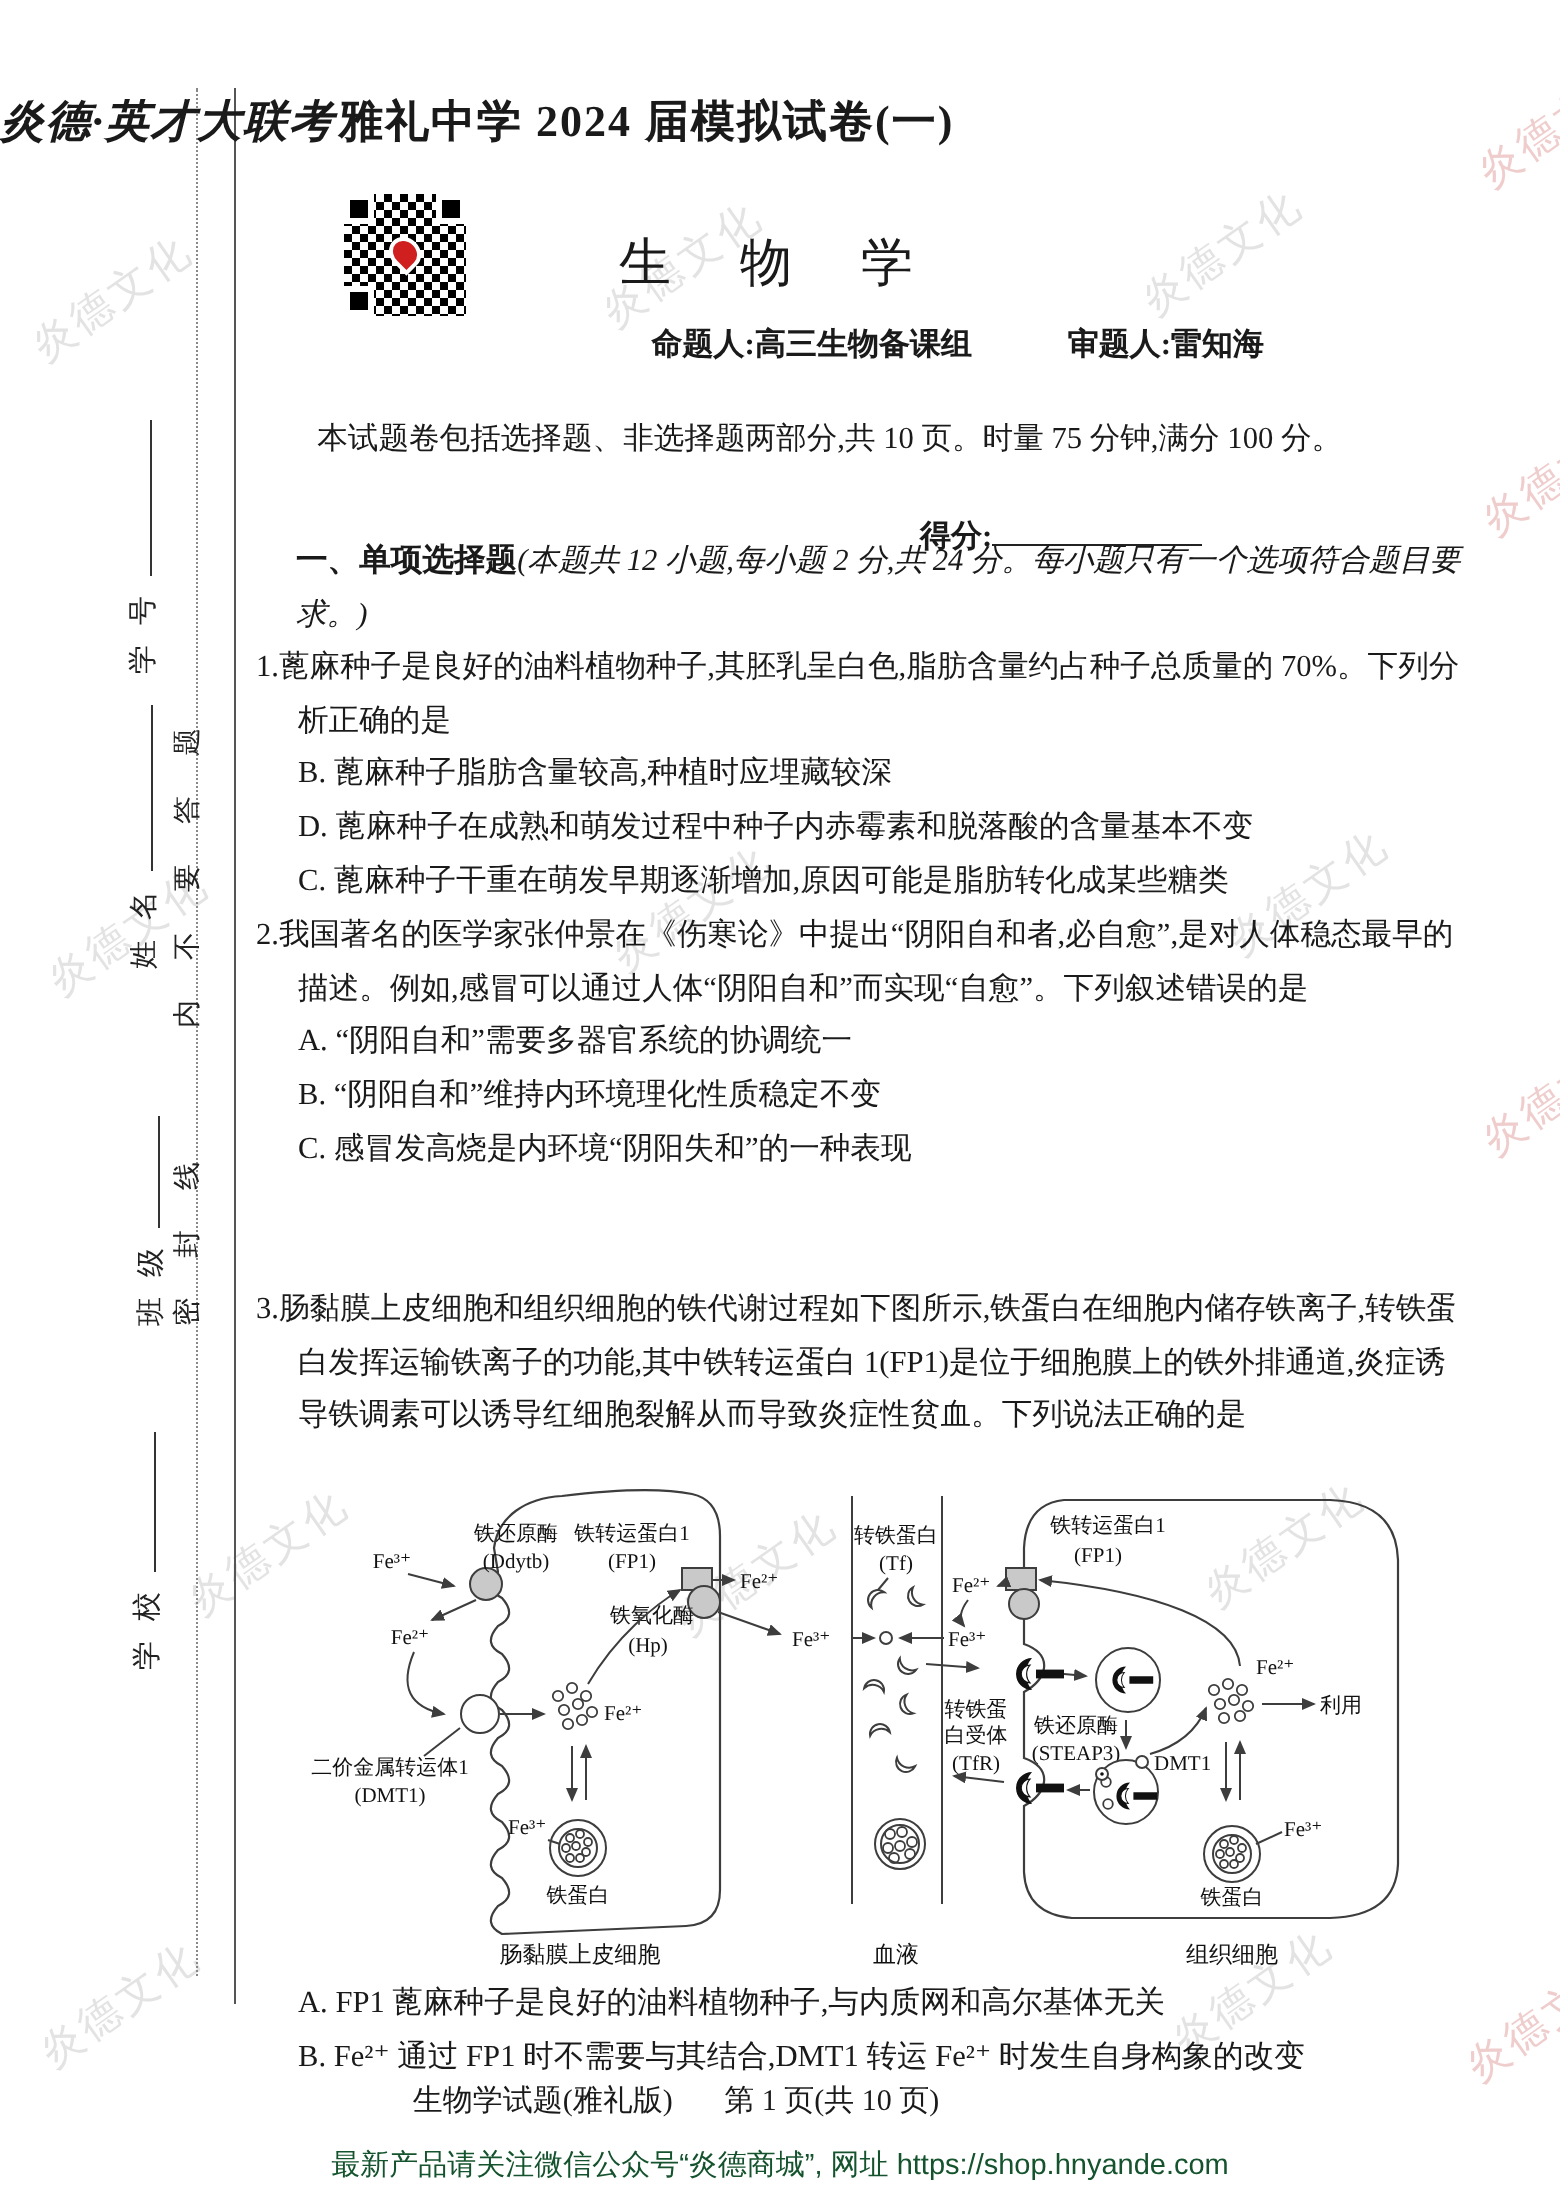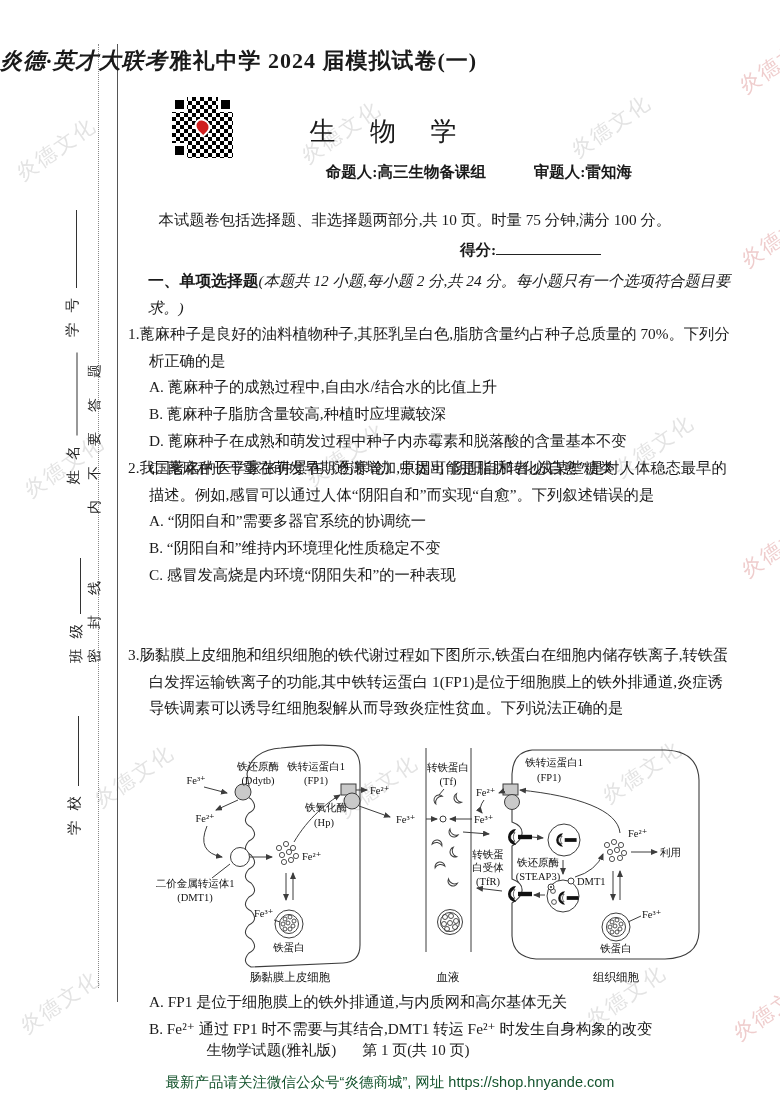--- a/index.html
+++ b/index.html
@@ -23,21 +23,21 @@
   .authors .reviewer{margin-left:44px;}
   
   .qr{left:172px;top:97px;width:61px;height:61px;background:
       conic-gradient(#000 25%,#fff 0 50%,#000 0 75%,#fff 0) 0 0/8px 8px;outline:3px solid #fff;}
   .qr .f{position:absolute;width:15px;height:15px;background:#000;box-shadow:inset 0 0 0 3px #fff,inset 0 0 0 6px #000;}
   .qr .f1{left:0;top:0}.qr .f2{right:0;top:0}.qr .f3{left:0;bottom:0}
   .qr .flame{position:absolute;left:25px;top:23px;width:11px;height:13px;background:#cf1f1f;
       border-radius:50% 50% 50% 0;transform:rotate(-45deg);box-shadow:0 0 0 2px #fff;}
   
   .intro{left:128px;top:207px;width:610px;font-size:15.3px;line-height:26px;text-indent:2em;}
-  .score{left:460px;top:240px;font-size:15.5px;font-weight:bold;}
+  .score{left:460px;top:258px;font-size:15.5px;font-weight:bold;}
   .score .blank{display:inline-block;width:105px;height:14px;border-bottom:1.5px solid #222;}
   
   .sec{left:128px;top:267px;width:610px;font-size:15.3px;line-height:27px;margin-left:20px;}
   .sec b{font-size:15.8px;}
   .sec i{font-style:italic;}
   .q{left:128px;width:610px;font-size:15.3px;line-height:26.7px;}
   .q .stem{padding-left:21px;text-indent:-21px;}
   .q .opt{padding-left:21px;}
   
   .footer{left:0;top:1041px;width:676px;text-align:center;font-size:15px;}
@@ -123,21 +123,20 @@
 <div class="abs score">
   <b>得分:</b><span class="blank"></span>
 </div>
 
 <div class="abs sec">
   <b>一、单项选择题</b><i>(本题共 12 小题,每小题 2 分,共 24 分。每小题只有一个选项符合题目要求。)</i>
 </div>
 
 <div class="abs q" style="top:321px">
   <div class="stem"><span>1.</span><span>蓖麻种子是良好的油料植物种子,其胚乳呈白色,脂肪含量约占种子总质量的 70%。下列分析正确的是</span></div>
-  <div class="opt">A. 蓖麻种子的成熟过程中,自由水/结合水的比值上升</div>
   <div class="opt">B. 蓖麻种子脂肪含量较高,种植时应埋藏较深</div>
   <div class="opt">D. 蓖麻种子在成熟和萌发过程中种子内赤霉素和脱落酸的含量基本不变</div>
   <div class="opt">C. 蓖麻种子干重在萌发早期逐渐增加,原因可能是脂肪转化成某些糖类</div>
 </div>
 
 <div class="abs q" style="top:455px">
   <div class="stem"><span>2.</span><span>我国著名的医学家张仲景在《伤寒论》中提出“阴阳自和者,必自愈”,是对人体稳态最早的描述。例如,感冒可以通过人体“阴阳自和”而实现“自愈”。下列叙述错误的是</span></div>
   <div class="opt">A. “阴阳自和”需要多器官系统的协调统一</div>
   <div class="opt">B. “阴阳自和”维持内环境理化性质稳定不变</div>
   <div class="opt">C. 感冒发高烧是内环境“阴阳失和”的一种表现</div>
@@ -333,21 +332,21 @@
     <text x="492" y="178">Fe³⁺</text>
     <path class="ln" d="M 491 176 L 478 182"></path>
     <text x="466" y="212" text-anchor="middle">铁蛋白</text>
 
     <text class="cap" x="466" y="241" text-anchor="middle">组织细胞</text>
   </g>
 </svg>
 </div>
 
 <div class="abs q" style="top:989px">
-  <div class="opt">A. FP1 是位于细胞膜上的铁外排通道,与内质网和高尔基体无关</div>
+  <div class="opt">A. FP1 蓖麻种子是良好的油料植物种子,与内质网和高尔基体无关</div>
   <div class="opt">B. Fe²⁺ 通过 FP1 时不需要与其结合,DMT1 转运 Fe²⁺ 时发生自身构象的改变</div>
 </div>
 
 <div class="abs footer">
   <span>生物学试题(雅礼版)</span>
   <span class="pg">第 1 页(共 10 页)</span>
 </div>
 <div class="abs site-note">最新产品请关注微信公众号“炎德商城”, 网址 https://shop.hnyande.com</div>
 
 </body></html>

